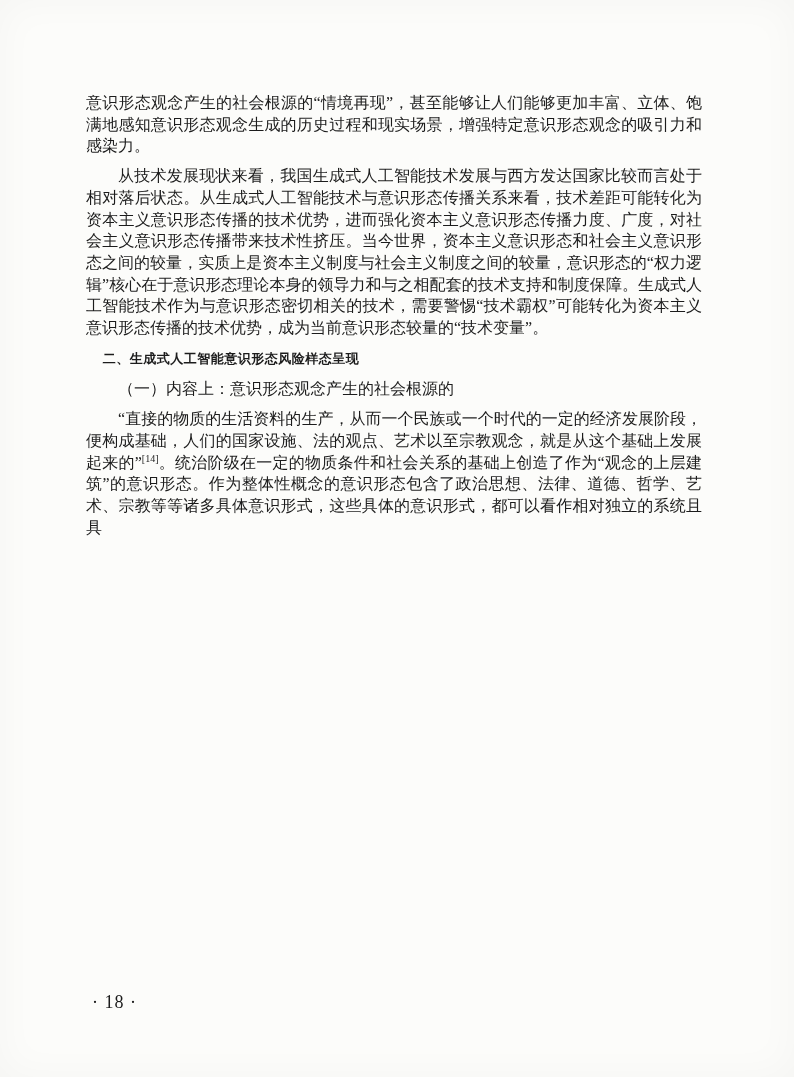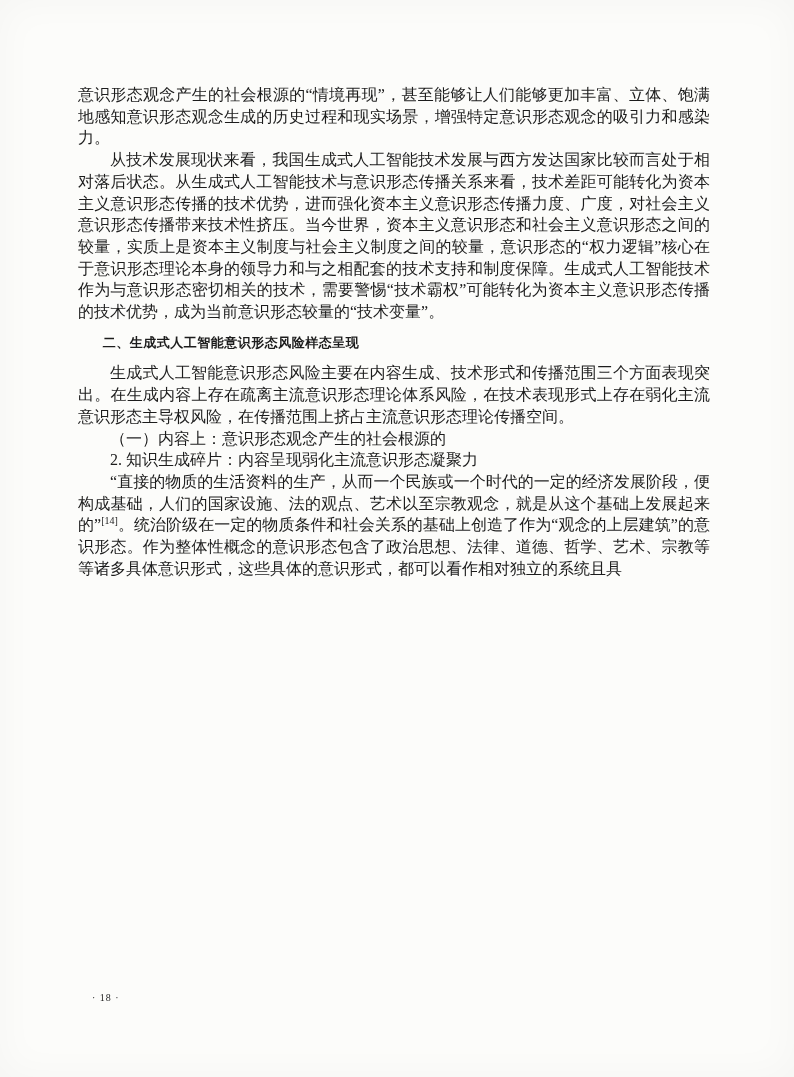--- a/index.html
+++ b/index.html
@@ -21,21 +21,21 @@
     position: absolute;
     left: 78px;
     top: 84px;
     width: 632px;
     font-size: 16px;
     line-height: 21.7px;
     text-align: justify;
     text-justify: inter-ideograph;
   }
   .content p {
-    margin: 0;
+    margin: 8px;
     text-indent: 2em;
     word-break: break-all;
   }
   .content p.continued {
     text-indent: 0;
   }
   .content h2.section-heading {
     font-family: "Liberation Sans", "DejaVu Sans", sans-serif;
     font-weight: 700;
     font-size: 13px;
@@ -45,33 +45,31 @@
   }
   .content sup {
     font-size: 10px;
     line-height: 0;
     vertical-align: super;
   }
   .page-number {
     position: absolute;
     left: 92px;
     top: 992px;
-    font-size: 10px;
+    font-size: 18px;
     font-family: "Liberation Serif", "DejaVu Serif", serif;
     color: #1c1c1c;
     letter-spacing: 1px;
   }
 </style>
 </head>
 <body>
 
 <div class="page">
   <div class="content">
       <p class="continued">意识形态观念产生的社会根源的“情境再现”，甚至能够让人们能够更加丰富、立体、饱满地感知意识形态观念生成的历史过程和现实场景，增强特定意识形态观念的吸引力和感染力。</p>
       <p>从技术发展现状来看，我国生成式人工智能技术发展与西方发达国家比较而言处于相对落后状态。从生成式人工智能技术与意识形态传播关系来看，技术差距可能转化为资本主义意识形态传播的技术优势，进而强化资本主义意识形态传播力度、广度，对社会主义意识形态传播带来技术性挤压。当今世界，资本主义意识形态和社会主义意识形态之间的较量，实质上是资本主义制度与社会主义制度之间的较量，意识形态的“权力逻辑”核心在于意识形态理论本身的领导力和与之相配套的技术支持和制度保障。生成式人工智能技术作为与意识形态密切相关的技术，需要警惕“技术霸权”可能转化为资本主义意识形态传播的技术优势，成为当前意识形态较量的“技术变量”。</p>
       <h2 class="section-heading">二、生成式人工智能意识形态风险样态呈现</h2>
-      <p>生成式人工智能意识形态风险主要在内容生成、技术形式和传播范围三个方面表现突出。在生成内容上存在疏离主流意识形态理论体系风险，在技术表现形式上存在弱化主流意识形态主导权风险，在传播范围上挤占主流意识形态理论传播空间。</p>
       <p>（一）内容上：意识形态观念产生的社会根源的</p>
-      <p>2. 知识生成碎片：内容呈现弱化主流意识形态凝聚力</p>
       <p>“直接的物质的生活资料的生产，从而一个民族或一个时代的一定的经济发展阶段，便构成基础，人们的国家设施、法的观点、艺术以至宗教观念，就是从这个基础上发展起来的”<sup>[14]</sup>。统治阶级在一定的物质条件和社会关系的基础上创造了作为“观念的上层建筑”的意识形态。作为整体性概念的意识形态包含了政治思想、法律、道德、哲学、艺术、宗教等等诸多具体意识形式，这些具体的意识形式，都可以看作相对独立的系统且具</p>
     </div>
   <div class="page-number">· 18 ·</div>
 </div>
 
 </body></html>

